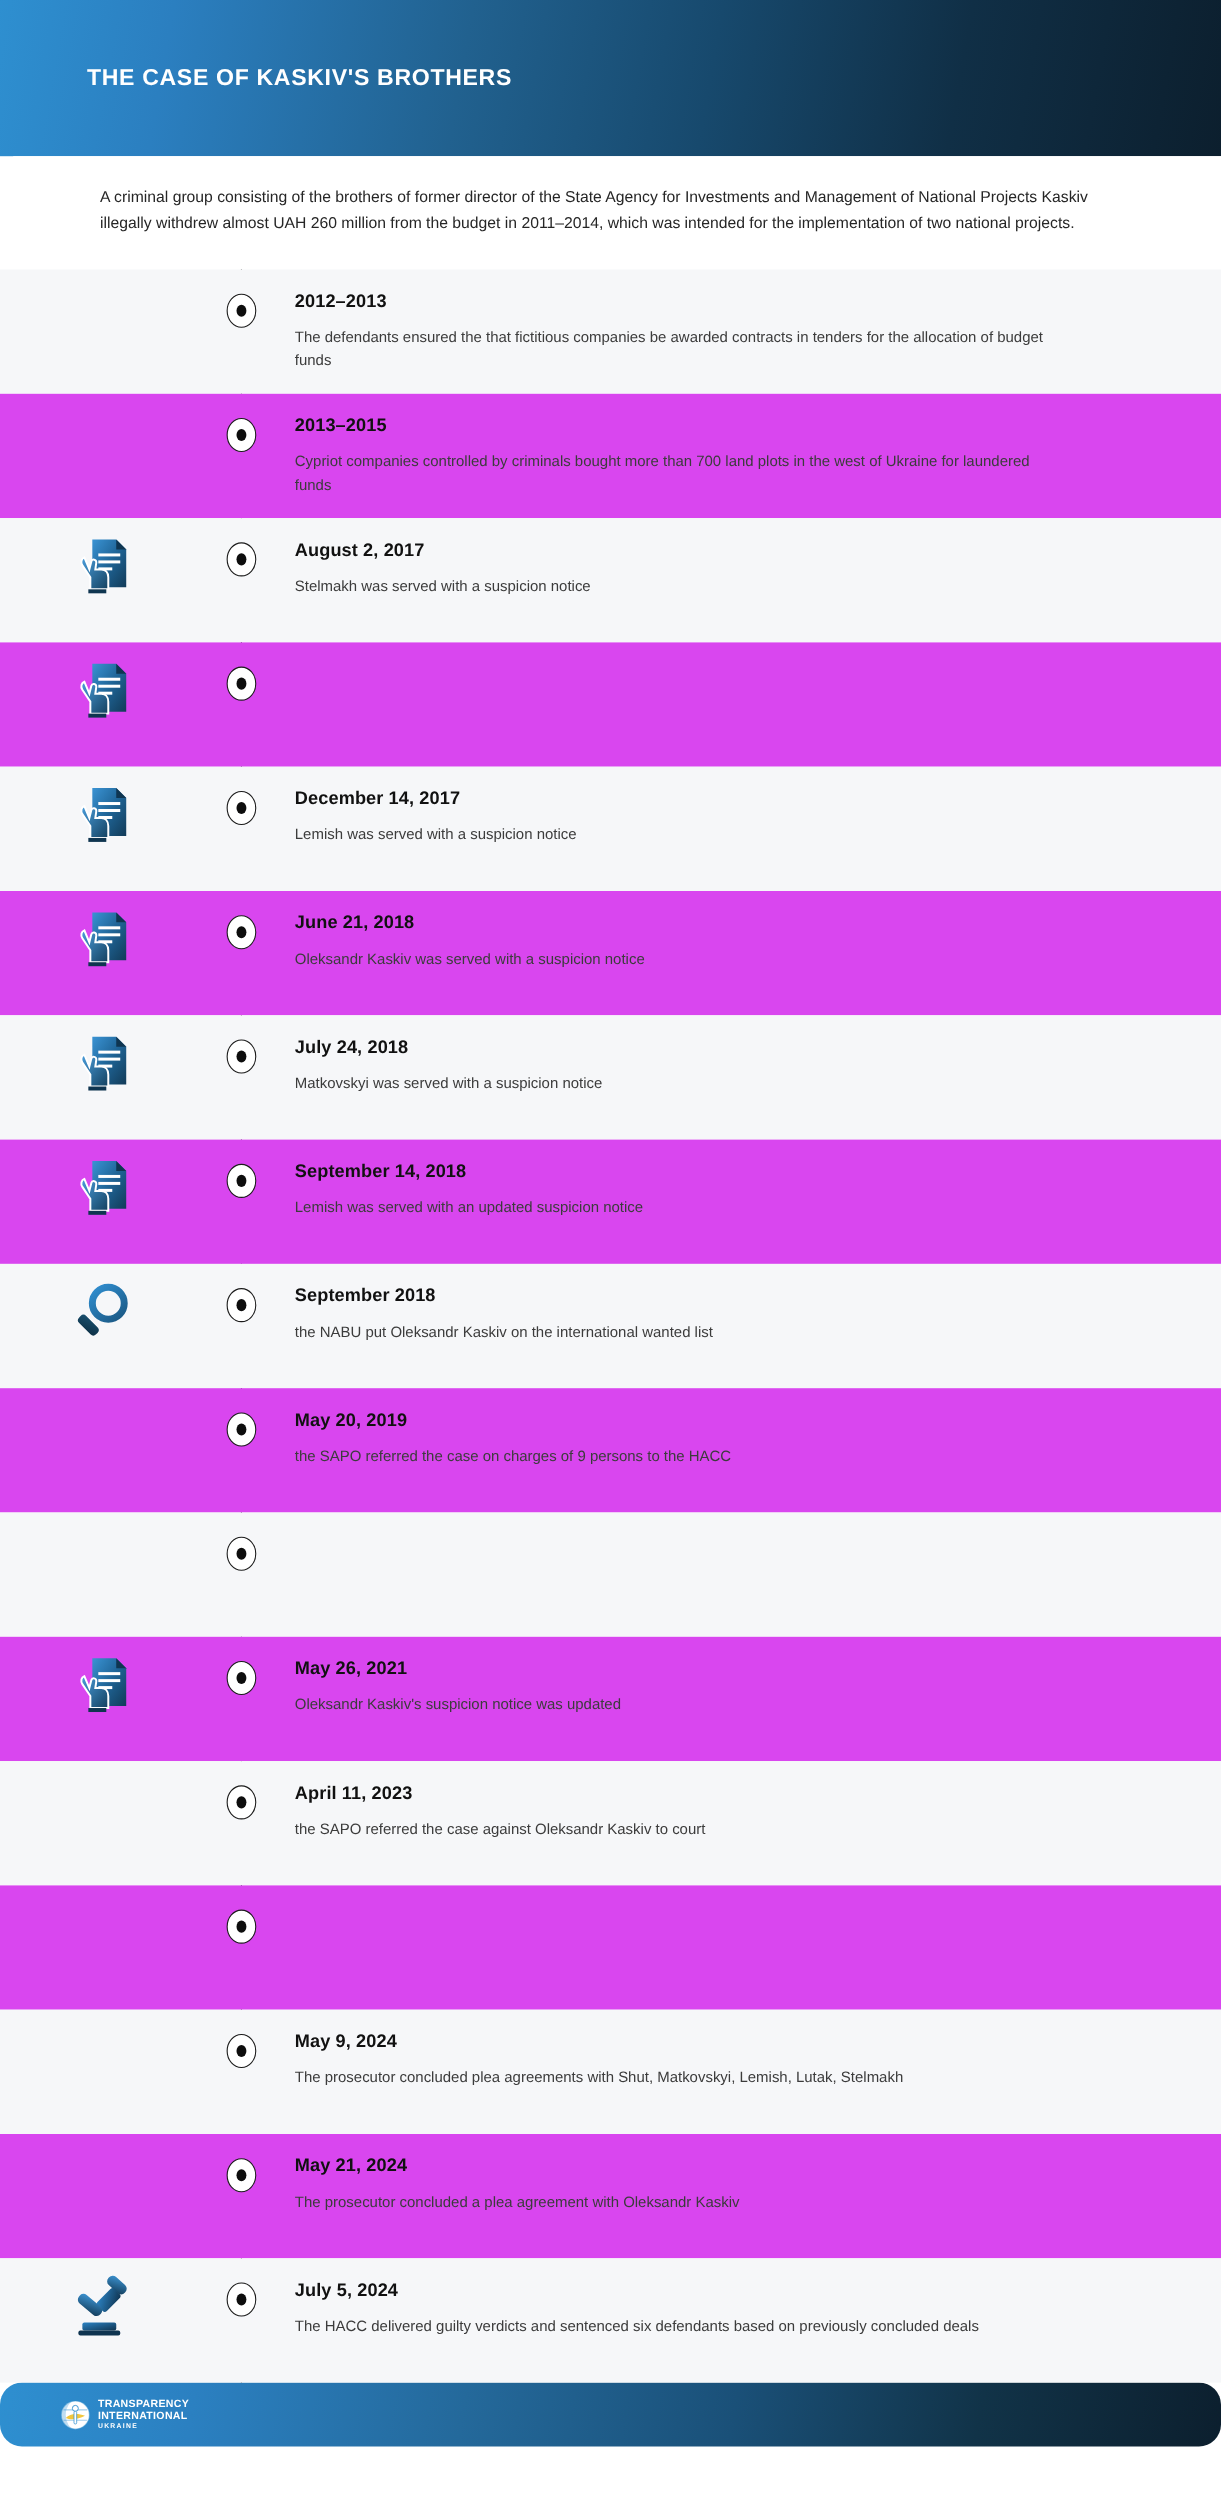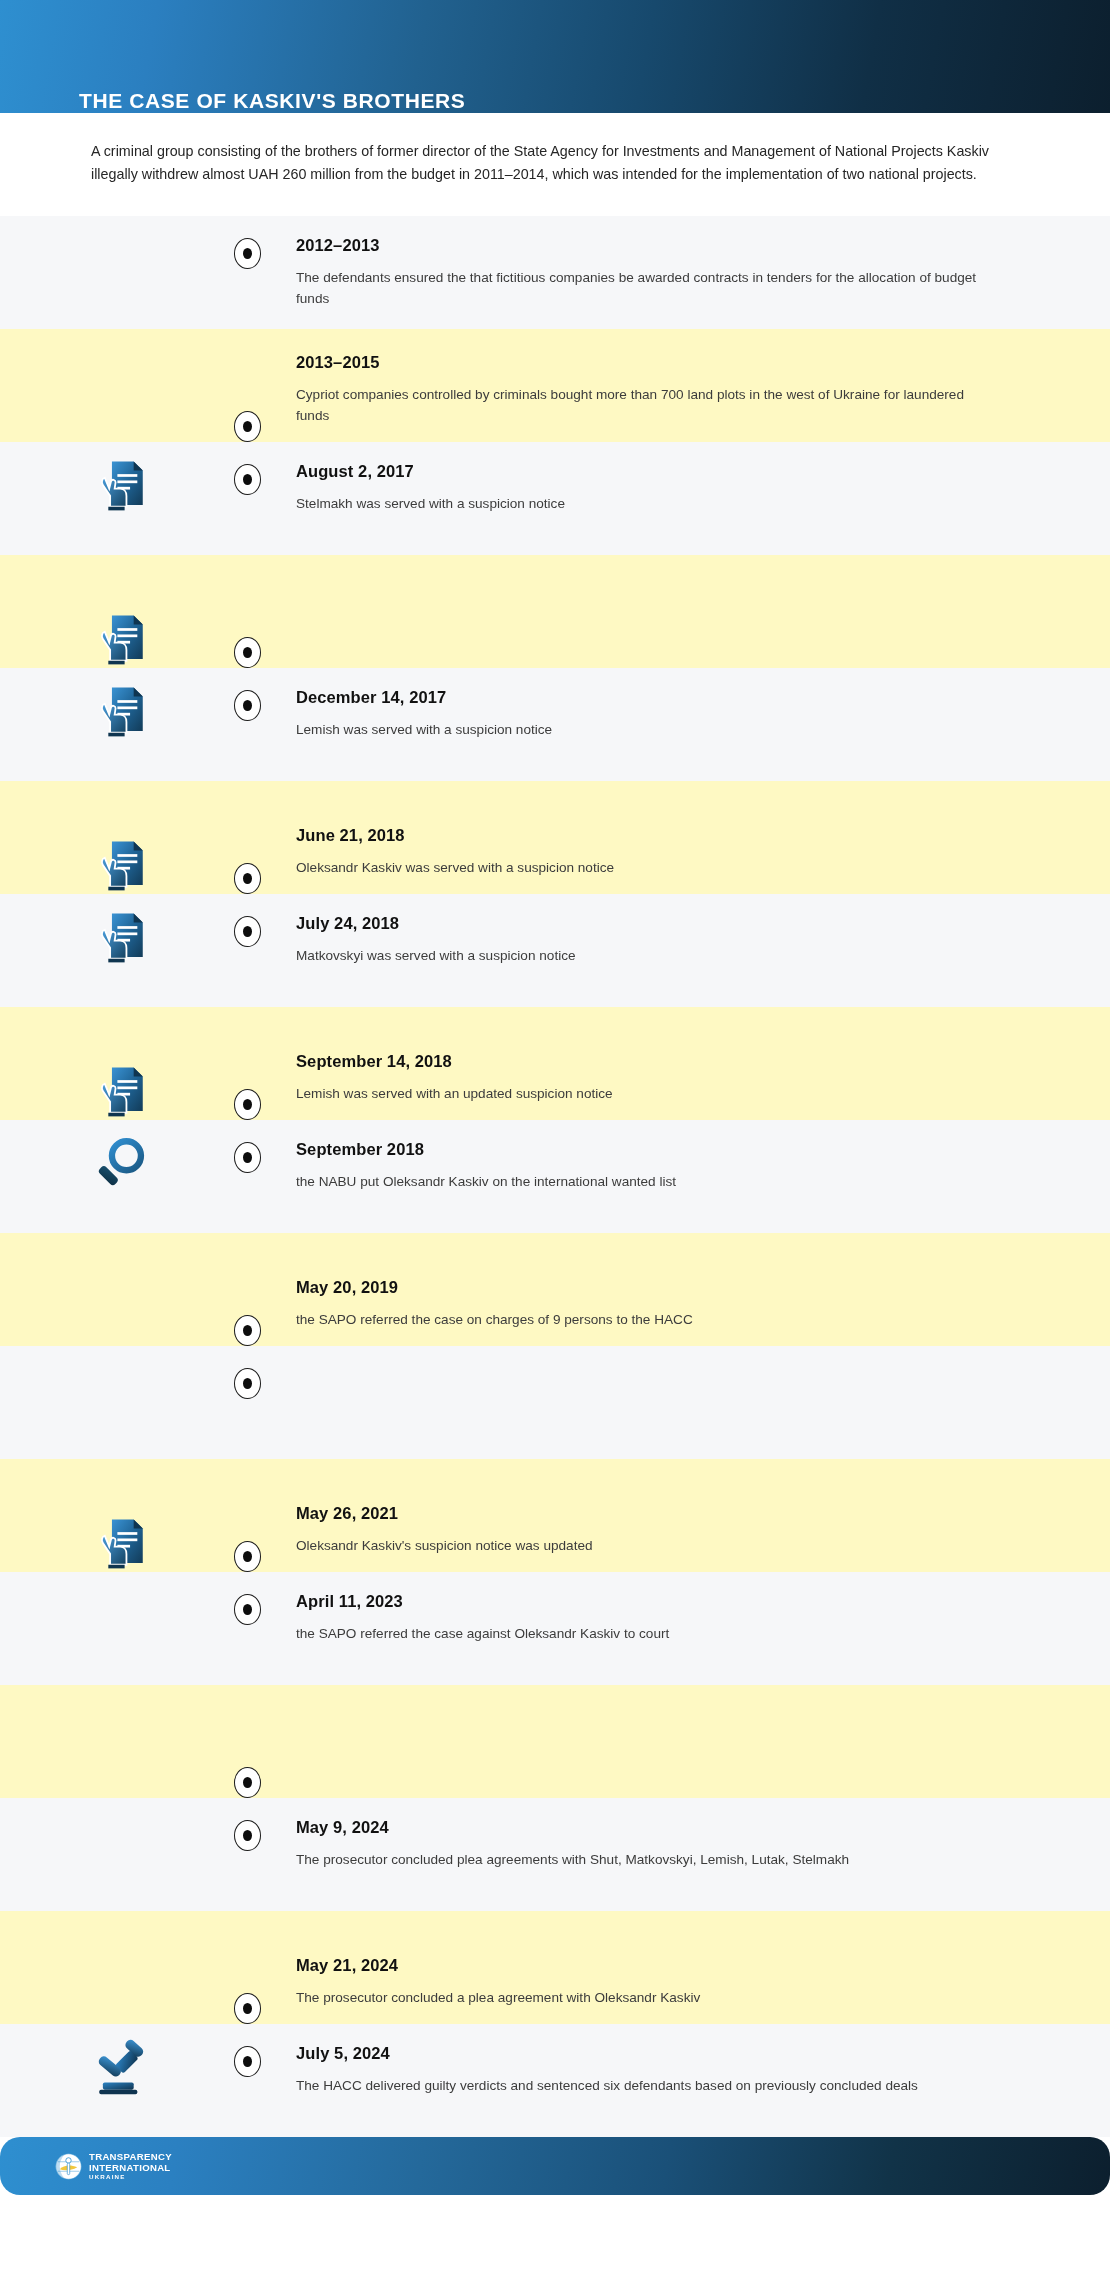--- a/index.html
+++ b/index.html
@@ -15,24 +15,24 @@
     position: relative;
     width: 1110px;
     min-height: 2291px;
     margin: 0 auto;
     background: #ffffff;
     overflow: hidden;
   }
 
   
   .header {
-    height: 113px;
+    height: 142px;
     background: linear-gradient(100deg, #2e8fd0 0%, #2b7fc0 14%, #21618f 38%, #17496d 58%, #102f46 78%, #0c1f2e 100%);
     display: flex;
-    align-items: flex-end;
+    align-items: center;
     padding: 0 0 0 79px;
     box-sizing: border-box;
   }
   .header-title {
     color: #ffffff;
     font-size: 21px;
     font-weight: bold;
     letter-spacing: 0.6px;
     text-transform: uppercase;
     font-family: "Liberation Sans", sans-serif;
@@ -66,24 +66,23 @@
     background: #1b1b1b;
     z-index: 0;
   }
   .row {
     position: relative;
     display: flex;
     align-items: flex-start;
     min-height: 113px;
     box-sizing: border-box;
     z-index: 1;
-    padding-left: 28px;
   }
   .row.alt { background: #f6f7f9; }
-  .row.plain { background: #fef9c3; align-items: flex-end; }
+  .row.plain { background: #d946ef; }
 
   .row-icon {
     width: 186px;
     flex: 0 0 186px;
     display: flex;
     align-items: flex-start;
     justify-content: center;
     padding-top: 14px;
     box-sizing: border-box;
   }

